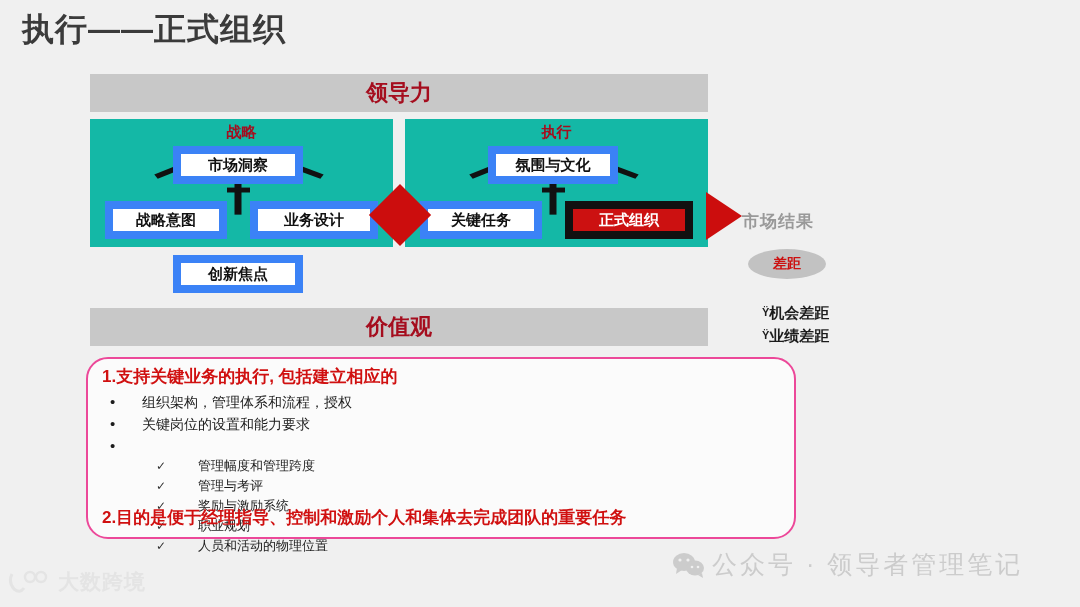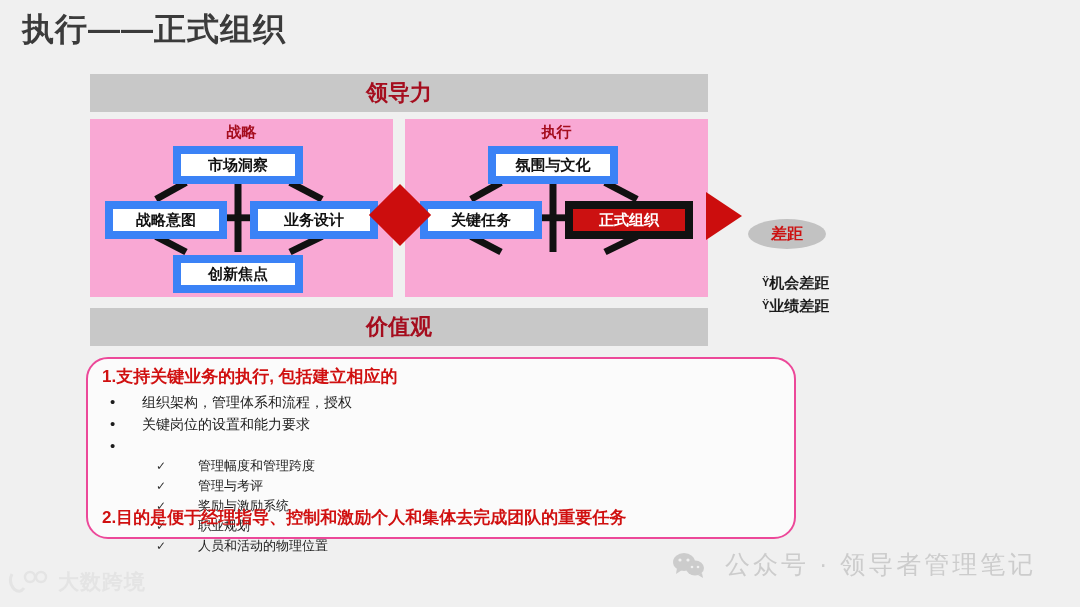--- a/index.html
+++ b/index.html
@@ -34,22 +34,22 @@
     display: flex; align-items: center; justify-content: center;
     color: #a50d1e;
     font-size: 22px; font-weight: bold;
   }
   #bar-leadership { top: 0; }
   #bar-values { top: 234px; }
 
   .panel {
     position: absolute;
     top: 45px;
-    width: 303px; height: 178px;
-    background: #f9a8d4;
+    width: 303px; height: 128px;
+    background: #14b8a6;
   }
   #panel-strategy { left: 0; }
   #panel-execution { left: 315px; }
   .panel-title {
     position: absolute;
     top: 4px; left: 0; width: 100%;
     text-align: center;
     color: #a50d1e;
     font-size: 15px; font-weight: bold;
   }
@@ -96,26 +96,26 @@
     z-index: 5;
   }
 
   
   #results { position: absolute; left: 742px; top: 210px; width: 200px; }
   #market-result {
     font-size: 17px; font-weight: bold; color: #999999;
     letter-spacing: 1px;
   }
   #gap-ellipse {
-    margin-top: 9px; margin-left: 6px;
+    margin-top: 16px; margin-left: 6px;
     width: 78px; height: 30px;
     border-radius: 50%;
     background: #c2c2c2;
     display: flex; align-items: center; justify-content: center;
-    color: #cc1111; font-size: 16px; font-weight: bold;
+    color: #cc1111; font-size: 14px; font-weight: bold;
   }
   #gap-list { margin-top: 22px; margin-left: 20px; }
   .gap-item {
     font-size: 15px; font-weight: bold; color: #1c1c1c;
     line-height: 22px; white-space: nowrap;
   }
   .gap-mark { font-size: 11px; color: #1c1c1c; vertical-align: 2px; }
 
   
   #notes {
@@ -147,21 +147,21 @@
   .check-mark { width: 42px; font-size: 12px; color: #333; }
   #note-2 {
     position: absolute; left: 14px; bottom: 8px;
     font-size: 17px; font-weight: bold; color: #d01010;
     white-space: nowrap;
   }
 
   
   #wm-wechat {
     position: absolute; left: 672px; top: 548px;
-    display: flex; align-items: center; gap: 19px;
+    display: flex; align-items: center; gap: 6px;
     color: #cccccc; font-size: 25px; letter-spacing: 3px;
   }
   #wm-brand {
     position: absolute; left: 8px; top: 568px;
     display: flex; align-items: center; gap: 8px;
     color: #e4e4e4; font-size: 21px; font-weight: bold; letter-spacing: 1px;
   }
 </style>
 </head>
 <body>
@@ -221,20 +221,21 @@
       </div>
   </div>
 
   <div class="bar" id="bar-values">价值观</div>
 </div>
 
 <div id="diamond"></div>
 <div id="arrow-right"></div>
 
 <div id="results">
+  <div id="market-result">市场结果</div>
   <div id="gap-ellipse">
       <span>差距</span>
     </div>
   <div id="gap-list">
     <div class="gap-item">
       <span class="gap-mark">Ÿ</span><span>机会差距</span>
     </div>
     <div class="gap-item">
       <span class="gap-mark">Ÿ</span><span>业绩差距</span>
     </div>

